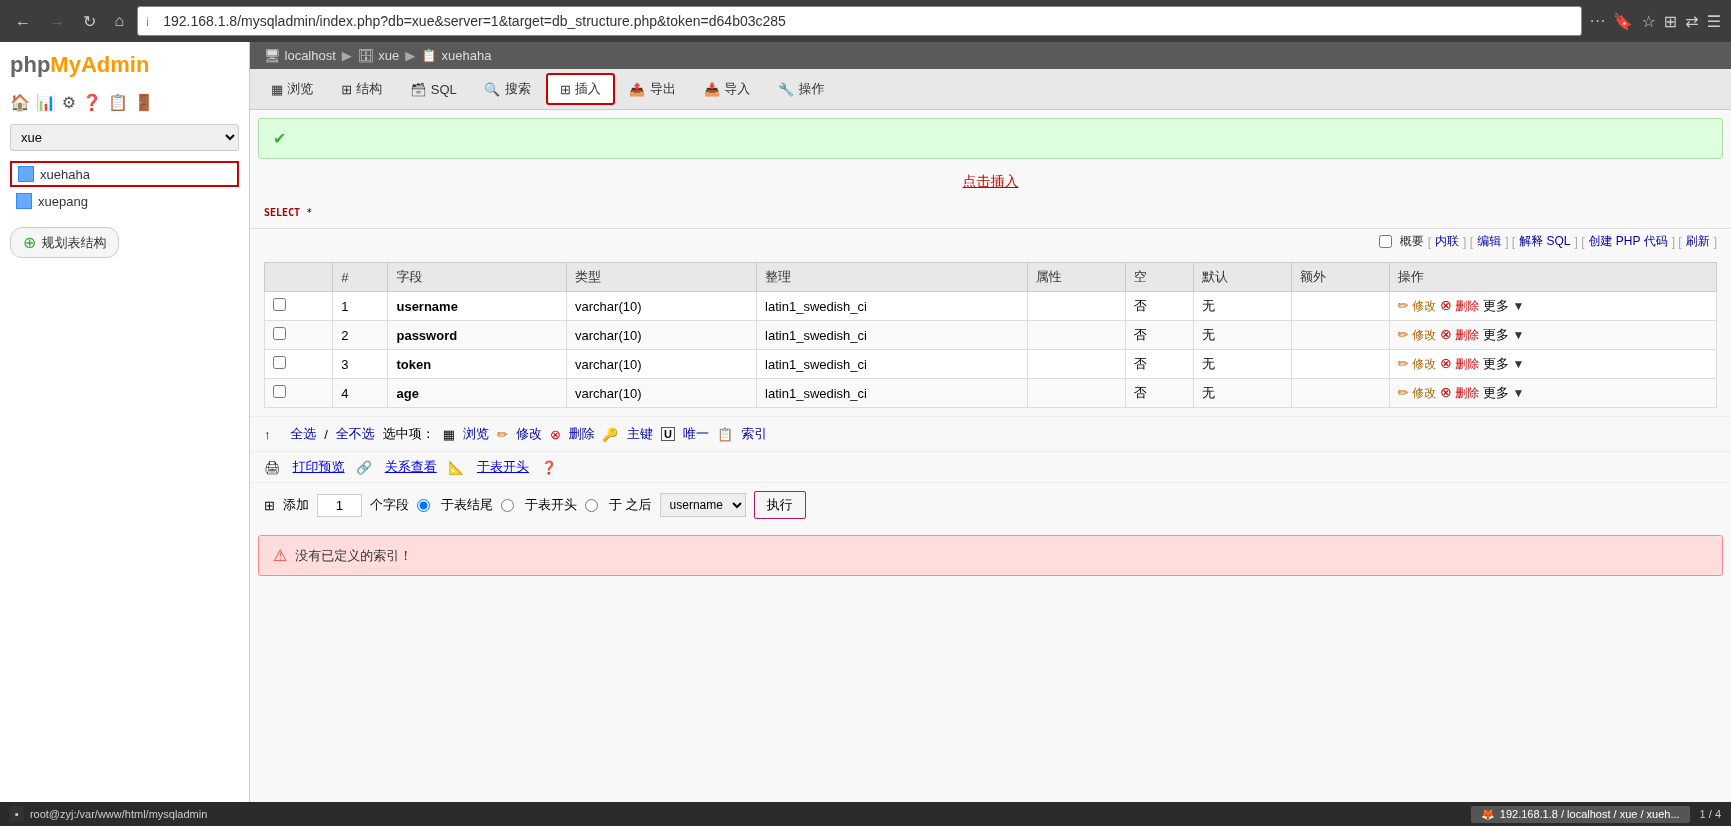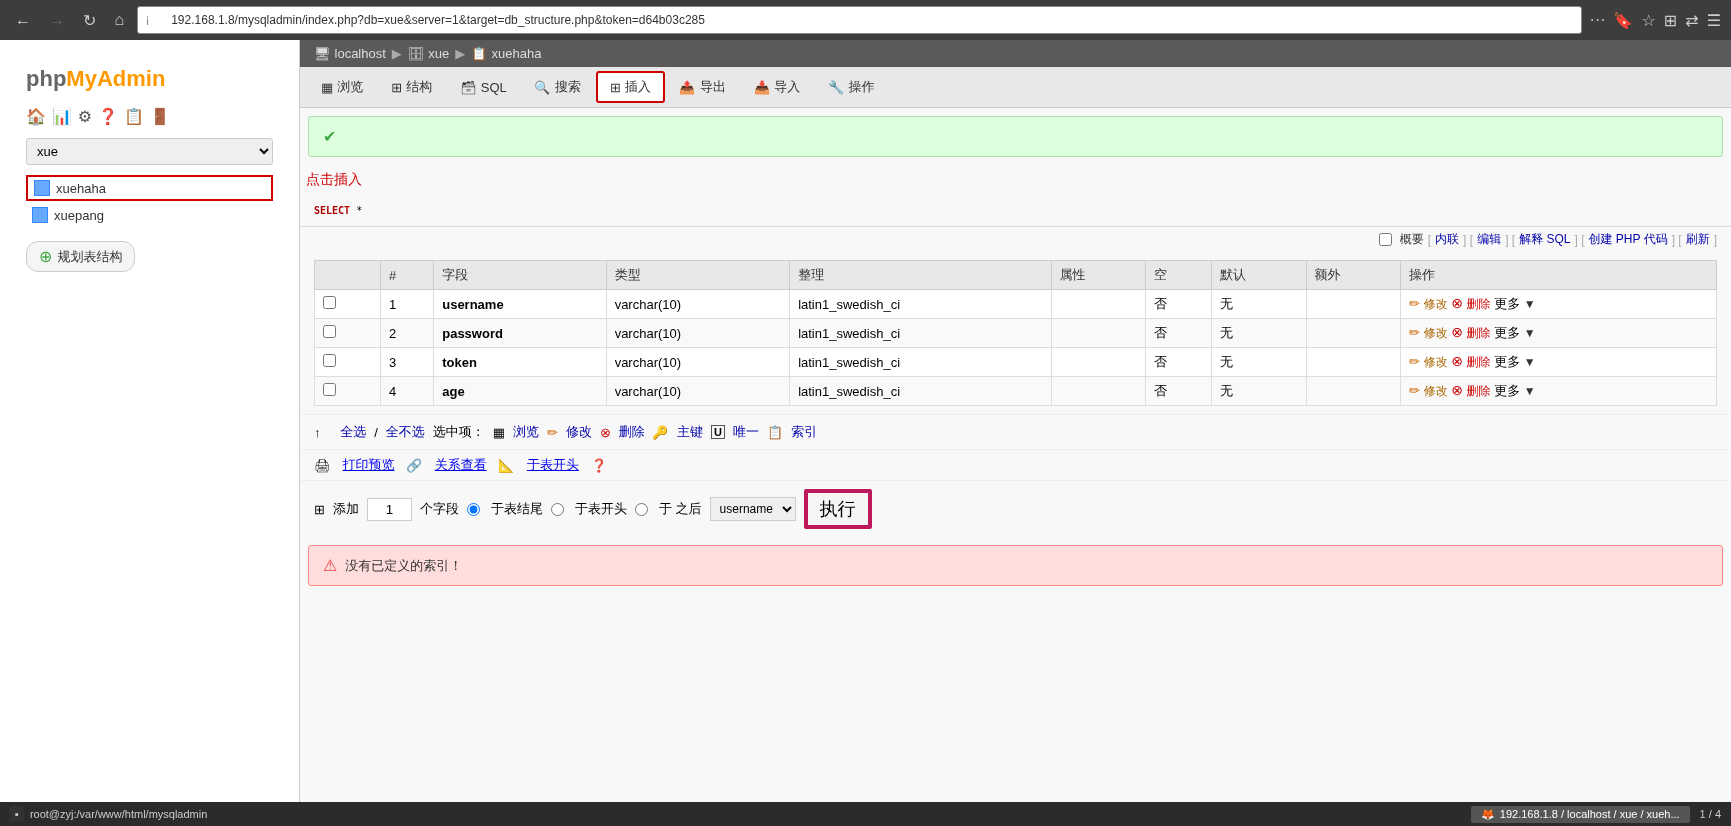--- a/index.html
+++ b/index.html
@@ -9,21 +9,21 @@
     .browser-chrome { background: #3d3d3d; padding: 6px 10px; display: flex; align-items: center; gap: 8px; }
     .browser-nav-btn { background: none; border: none; color: #ccc; font-size: 16px; cursor: pointer; padding: 2px 5px; }
     .browser-nav-btn:disabled { color: #666; }
     .browser-address-bar { flex: 1; background: #fff; border: 1px solid #999; border-radius: 3px; padding: 3px 8px; font-size: 12px; color: #333; }
     .browser-actions { display: flex; gap: 8px; color: #ccc; font-size: 16px; }
 
     
     .app-container { display: flex; flex: 1; overflow: hidden; background: #fff; }
 
     
-    .sidebar { width: 300px; background: #fff; border-right: 1px solid #ccc; padding: 26px; overflow-y: auto; flex-shrink: 0; }
+    .sidebar { width: 250px; background: #fff; border-right: 1px solid #ccc; padding: 10px; overflow-y: auto; flex-shrink: 0; }
     .sidebar-logo { margin-bottom: 15px; font-size: 22px; font-weight: bold; }
     .sidebar-logo .php { color: #666; }
     .sidebar-logo .my-admin { color: #f90; }
     .sidebar-icons { display: flex; gap: 6px; margin-bottom: 12px; color: #555; font-size: 16px; }
     .sidebar-icons span { cursor: pointer; }
     .sidebar-db-select { width: 100%; padding: 4px 6px; border: 1px solid #ccc; border-radius: 3px; margin-bottom: 10px; font-size: 13px; }
     .sidebar-table-item { display: flex; align-items: center; gap: 6px; padding: 3px 6px; cursor: pointer; font-size: 13px; color: #333; margin-bottom: 3px; }
     .sidebar-table-item.active { border: 2px solid #c00; background: #fff; }
     .sidebar-table-icon { width: 16px; height: 16px; background: #6af; border: 1px solid #38f; display: inline-block; flex-shrink: 0; }
     .sidebar-new-table { margin-top: 15px; }
@@ -41,21 +41,21 @@
     
     .tab-nav { background: #e8e8e8; border-bottom: 1px solid #ccc; display: flex; align-items: center; padding: 4px 8px; gap: 2px; }
     .tab-nav-item { padding: 5px 12px; font-size: 13px; color: #333; cursor: pointer; border: 1px solid transparent; border-radius: 3px; display: flex; align-items: center; gap: 4px; text-decoration: none; }
     .tab-nav-item.active { border: 2px solid #c00; background: #fff; color: #333; }
 
     
     .alert-success { background: #dfd; border: 1px solid #ada; padding: 10px 14px; margin: 8px; border-radius: 3px; display: flex; align-items: center; gap: 8px; font-size: 13px; color: #333; }
     .alert-success .check { color: #4a4; font-size: 16px; }
 
     
-    .click-insert-hint { text-align: left; padding: 6px; color: #c00; font-size: 14px; }
+    .click-insert-hint { text-align: center; padding: 6px; color: #c00; font-size: 14px; text-decoration: underline; }
 
     
     .sql-block { padding: 10px 14px; font-family: monospace; font-size: 10px; }
     .sql-keyword-select { color: #a00; font-weight: bold; }
     .sql-keyword-from { color: #a00; font-weight: bold; }
     .sql-keyword-limit { color: #a00; font-weight: bold; }
 
     
     .options-row { padding: 4px 14px; text-align: right; font-size: 12px; color: #333; display: flex; align-items: center; justify-content: flex-end; gap: 4px; border-top: 1px solid #ddd; }
     .options-row a { color: #00a; text-decoration: none; }
@@ -76,21 +76,21 @@
 
     
     .bottom-actions { padding: 8px 14px; display: flex; align-items: center; gap: 8px; font-size: 13px; border-top: 1px solid #eee; }
     .bottom-actions a { color: #00a; text-decoration: none; }
 
     
     .add-field-row { padding: 8px 14px; display: flex; align-items: center; gap: 8px; font-size: 13px; border-top: 1px solid #eee; }
     .add-field-input { width: 45px; border: 1px solid #ccc; padding: 3px 5px; text-align: center; }
     .add-field-radio { margin-right: 3px; }
     .add-field-select { border: 1px solid #ccc; padding: 3px 5px; font-size: 12px; }
-    .exec-btn { background: #f5f5f5; border: 4px solid #be185d; padding: 4px 12px; cursor: pointer; font-size: 18px; border-radius: 2px; }
+    .exec-btn { background: #f5f5f5; border: 1px solid #be185d; padding: 4px 12px; cursor: pointer; font-size: 13px; border-radius: 2px; }
 
     
     .alert-error { background: #fdd; border: 1px solid #f88; padding: 10px 14px; margin: 8px; border-radius: 3px; display: flex; align-items: center; gap: 8px; font-size: 13px; color: #333; }
     .alert-error .warning-icon { color: #e44; font-size: 16px; }
 
     
     .status-bar { background: #2b2b2b; height: 24px; display: flex; align-items: center; justify-content: space-between; padding: 0 10px; color: #ccc; font-size: 11px; flex-shrink: 0; }
     .status-left { display: flex; align-items: center; gap: 6px; }
     .status-left .terminal-icon { background: #333; padding: 2px 5px; border-radius: 2px; }
     .status-right { display: flex; align-items: center; gap: 10px; }
@@ -103,21 +103,21 @@
 </head>
 <body>
 
 <div class="browser-chrome">
   <button class="browser-nav-btn">←</button>
   <button class="browser-nav-btn" style="color:#666">→</button>
   <button class="browser-nav-btn">↻</button>
   <button class="browser-nav-btn">⌂</button>
   <div style="display:flex;align-items:center;gap:6px;flex:1;background:#fff;border:1px solid #888;border-radius:3px;padding:3px 8px;">
     <span style="color:#888;font-size:12px;">ℹ</span>
-    <input type="text" class="browser-address-bar" style="border: none; outline: none; flex: 1 1 0%; font-size: 12px; margin-left: 8px;" value="192.168.1.8/mysqladmin/index.php?db=xue&amp;server=1&amp;target=db_structure.php&amp;token=d64b03c285">
+    <input type="text" class="browser-address-bar" style="border: none; outline: none; flex: 1 1 0%; font-size: 14px;" value="192.168.1.8/mysqladmin/index.php?db=xue&amp;server=1&amp;target=db_structure.php&amp;token=d64b03c285">
   </div>
   <div class="browser-actions">
     <span style="cursor:pointer;">···</span>
     <span style="cursor:pointer;">🔖</span>
     <span style="cursor:pointer;">☆</span>
     <span style="cursor:pointer;">⊞</span>
     <span style="cursor:pointer;">⇄</span>
     <span style="cursor:pointer;">☰</span>
   </div>
 </div>

